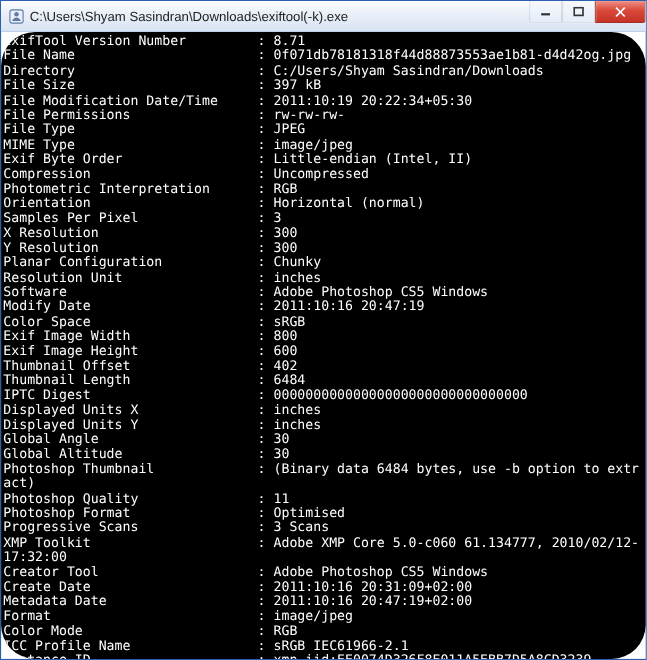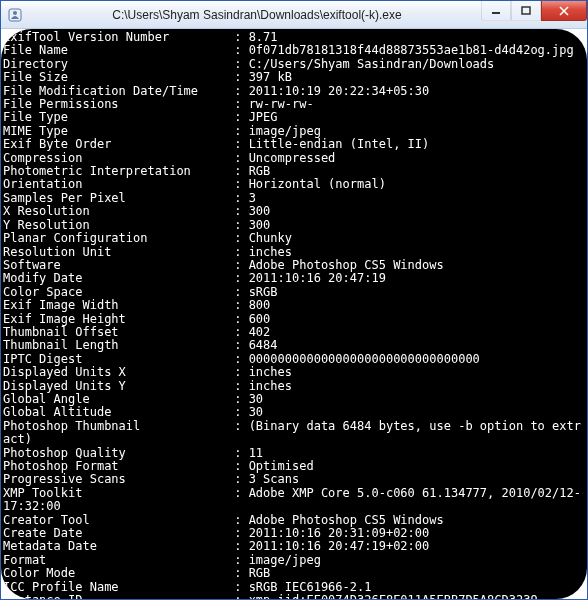--- a/index.html
+++ b/index.html
@@ -26,21 +26,21 @@
     padding: 0 0 0 6px;
     position: relative;
   }
   .titlebar .icon {
     width: 16px; height: 16px;
     display: inline-flex; align-items: center; justify-content: center;
     margin-right: 4px;
   }
   .titlebar .title {
     flex: 1;
-    text-align: center;
+    text-align: left;
     font-size: 12px;
     color: #222;
     white-space: nowrap;
     overflow: hidden;
     text-overflow: ellipsis;
     padding: 0 100px 0 0;
   }
   .win-controls {
     position: absolute;
     right: 0; top: 0;

